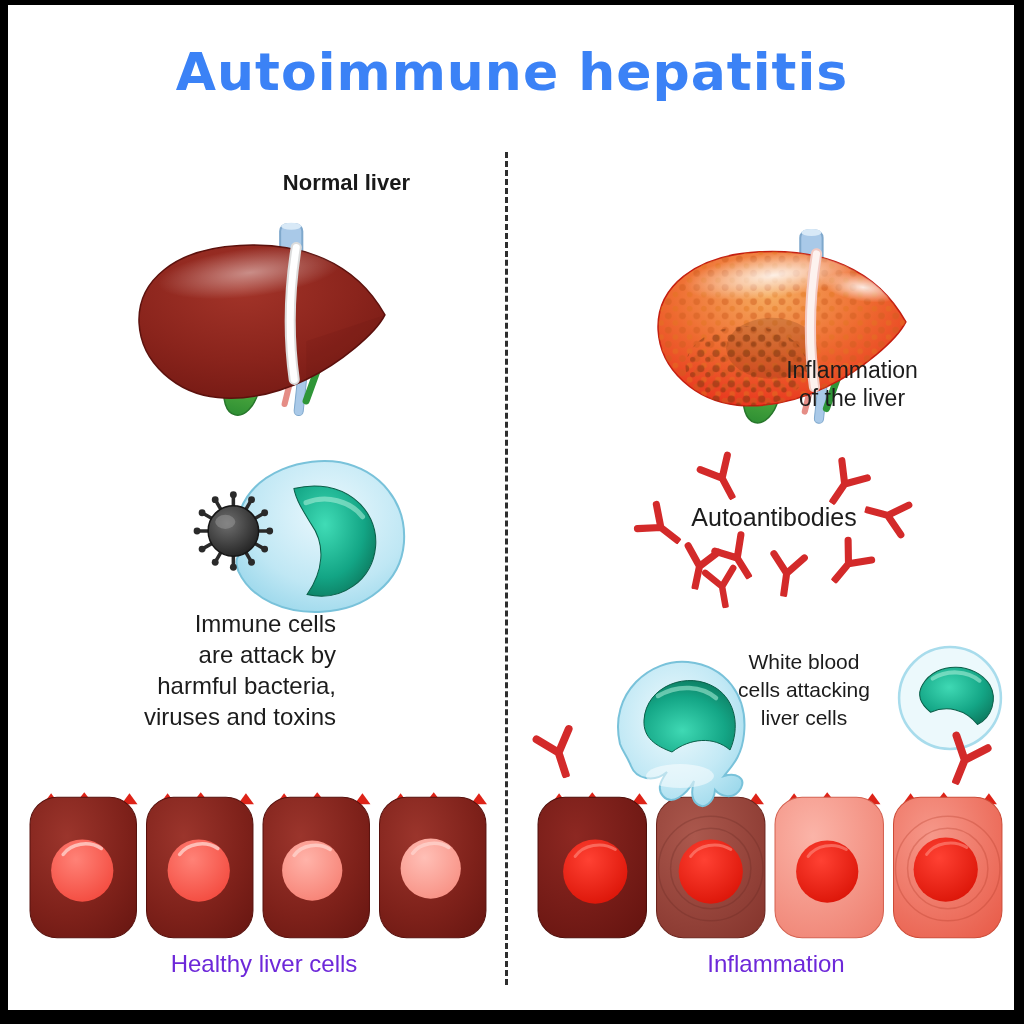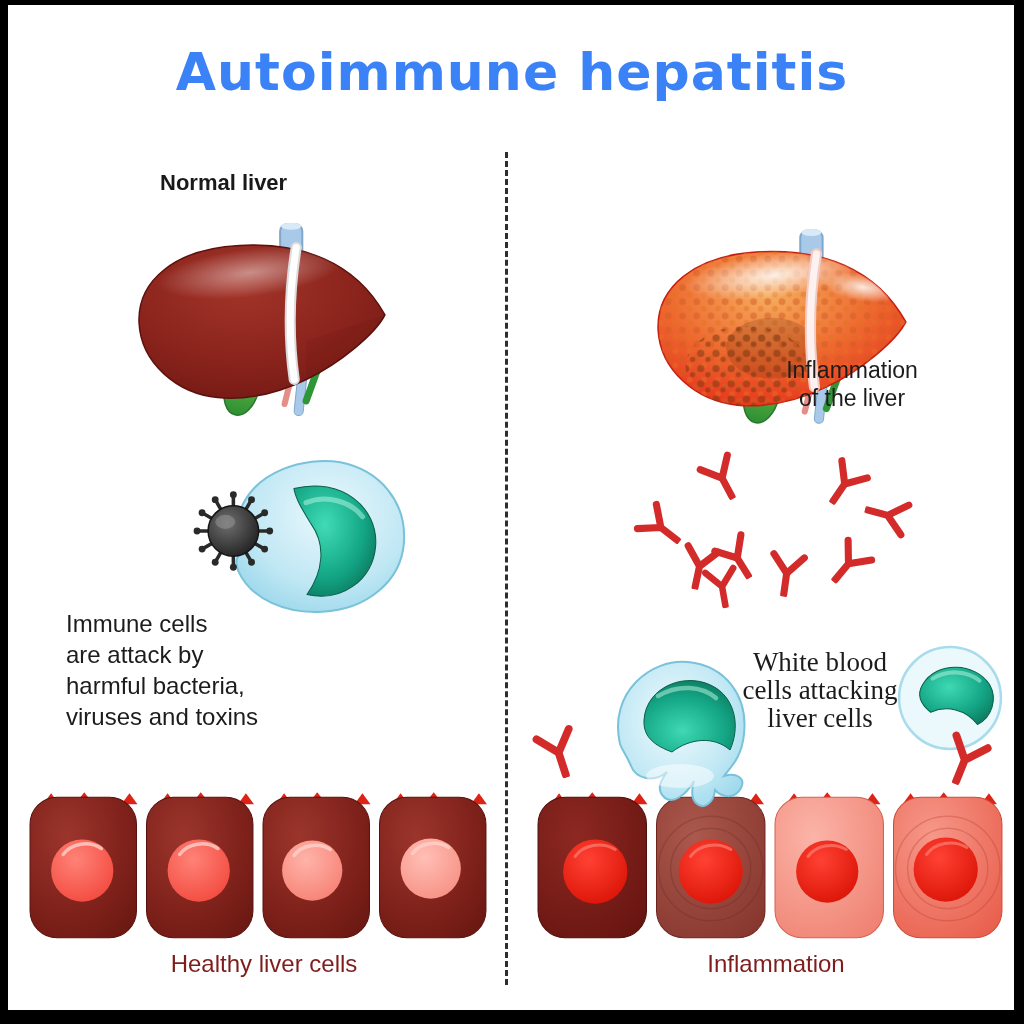--- a/index.html
+++ b/index.html
@@ -4,34 +4,34 @@
 <style>
   html,body{margin:0;padding:0;background:#ffffff;}
   #canvas{
     position:relative;width:1024px;height:1024px;background:#ffffff;
     font-family:"Liberation Sans",sans-serif;overflow:hidden;
   }
   .frame{
     position:absolute;inset:0;z-index:50;pointer-events:none;
     border-style:solid;border-color:#000;border-width:5px 10px 14px 8px;
   }
-  .abs{position:absolute;}
+  .abs{position:absolute;text-align:right;}
   .title{
     top:42px;left:0;width:1024px;text-align:center;
     font-family:"DejaVu Sans",sans-serif;font-size:52px;font-weight:700;
     color:#3b82f6;letter-spacing:1px;
   }
   .col-header{
     font-size:22px;font-weight:700;color:#191919;
   }
   .body-text{
     font-size:24px;color:#1c1c1c;white-space:pre-line;line-height:31px;
   }
   .center-text{text-align:center;}
-  .caption{font-size:24px;color:#7f1d1d;text-align:center;}
+  .caption{font-size:24px;color:#6d28d9;text-align:center;}
   .divider{
     left:505px;top:152px;height:833px;width:0;
     border-left:3px dashed #2e2e2e;
   }
   .ab{position:absolute;width:48px;height:52px;}
   svg{display:block;}
 </style>
 </head>
 <body>
 
@@ -269,20 +269,21 @@
         <ellipse cx="210" cy="60" rx="40" ry="14" fill="url(#il-shine)" transform="rotate(8 210 60)"></ellipse>
       </g>
       <path d="M164,27 C157,70 156,115 162,158" fill="none" stroke="#f3c9c2" stroke-width="11" stroke-linecap="round"></path>
       <path d="M164,27 C157,70 156,115 162,158" fill="none" stroke="#fdf2ef" stroke-width="7" stroke-linecap="round"></path>
     </svg>
   </div>
 
   <div class="abs body-text center-text" style="left:752px;top:356px;width:200px;font-size:23px;line-height:28px;">Inflammation
 of the liver</div>
 
+  <div class="abs body-text center-text" style="left:674px;top:502px;width:200px;font-size:25px;">Autoantibodies</div>
 
   <div class="ab" style="left:697px;top:450px;transform:rotate(-28deg);">
       <svg width="48" height="52" viewBox="0 0 40 44">
         <use href="#antibody-shape"></use>
       </svg>
     </div>
   <div class="ab" style="left:822px;top:456px;transform:rotate(34deg);">
       <svg width="48" height="52" viewBox="0 0 40 44">
         <use href="#antibody-shape"></use>
       </svg>
@@ -316,21 +317,21 @@
       <svg width="48" height="52" viewBox="0 0 40 44">
         <use href="#antibody-shape"></use>
       </svg>
     </div>
   <div class="ab" style="left:700px;top:560px;transform:rotate(-10deg);">
       <svg width="44" height="48" viewBox="0 0 40 44">
         <use href="#antibody-shape"></use>
       </svg>
     </div>
 
-  <div class="abs body-text center-text" style="left:720px;top:648px;width:200px;font-size:27px;line-height:28px;font-family:Liberation Serif, serif;">White blood
+  <div class="abs body-text center-text" style="left:704px;top:648px;width:200px;font-size:21px;line-height:28px;">White blood
 cells attacking
 liver cells</div>
 
   <div class="abs" style="left:533px;top:784px;z-index:2;">
     <svg width="480" height="164" viewBox="0 0 478 163">
       <defs>
         <radialGradient id="cr-b1" cx="35%" cy="28%" r="95%">
           <stop offset="0%" stop-color="#8d2822"></stop>
             <stop offset="100%" stop-color="#64130f"></stop>
         </radialGradient>

